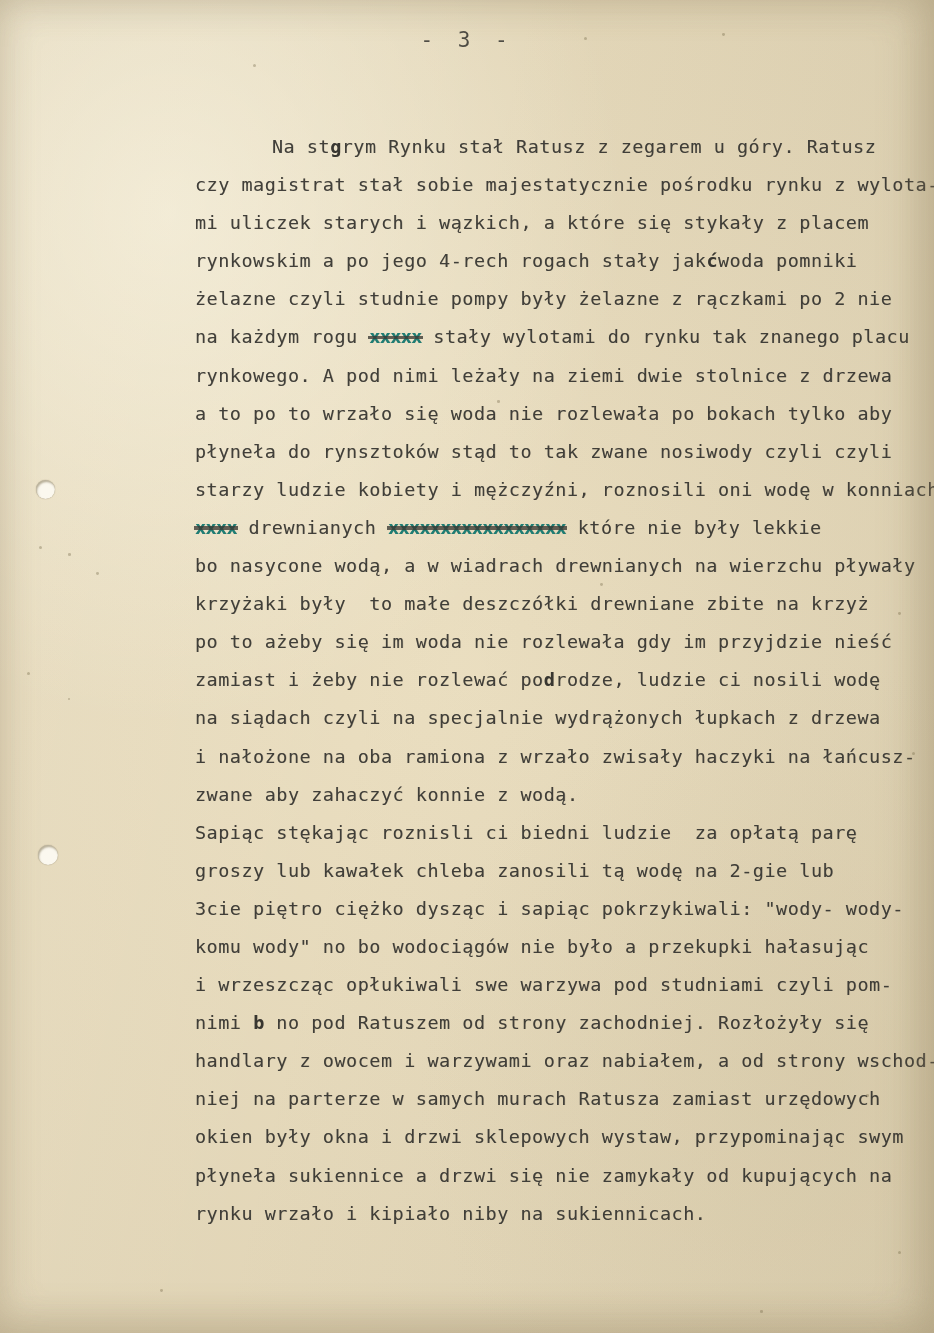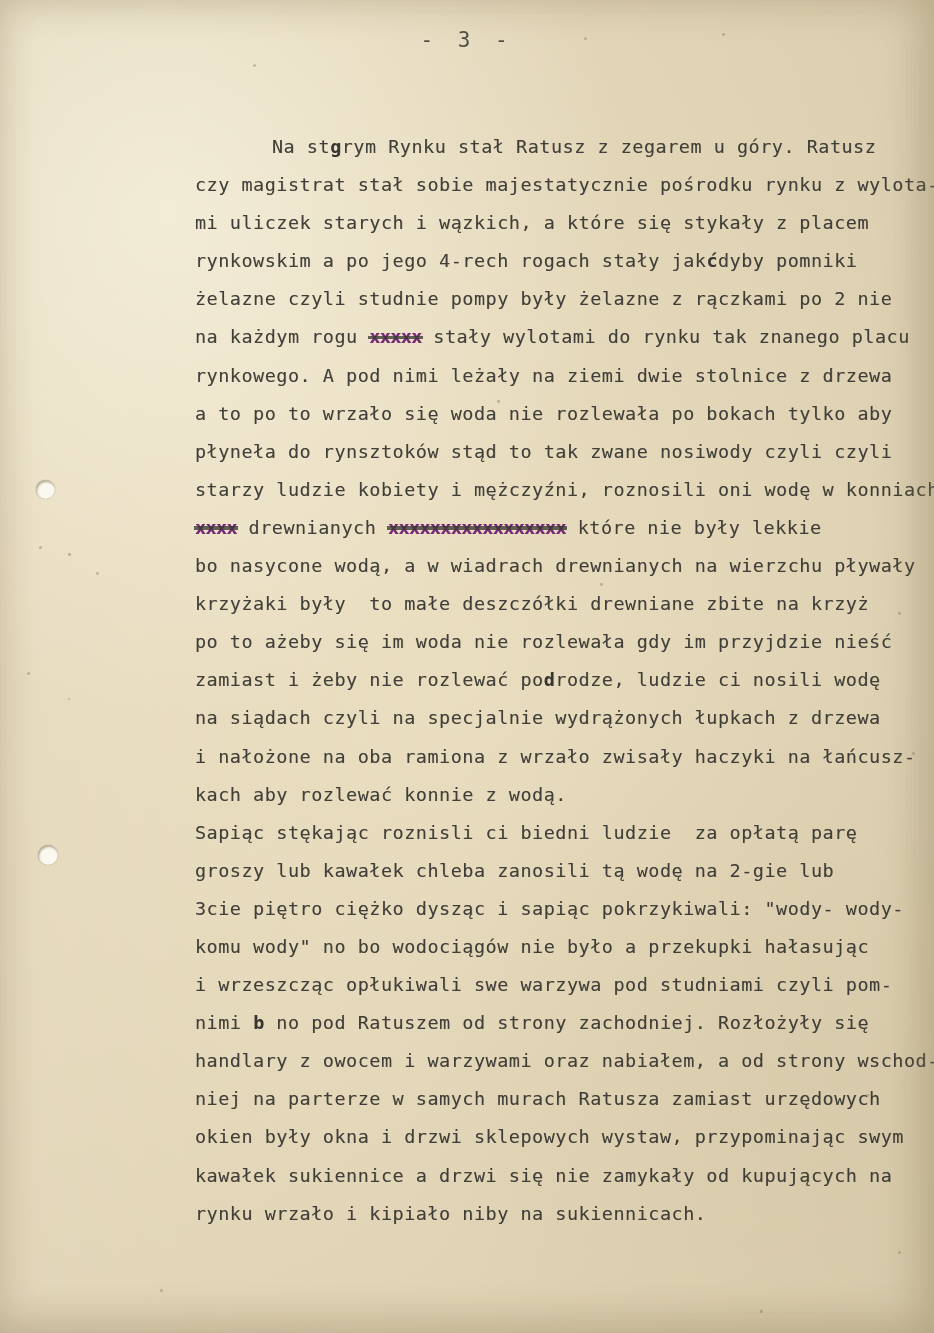--- a/index.html
+++ b/index.html
@@ -81,21 +81,21 @@
     white-space: pre;
     color: #34332f;
     text-shadow: 0.35px 0.35px 0 rgba(70,66,56,0.32);
     opacity: 0.93;
   }
   .tline.ind { text-indent: 77px; }
 
   
   .struck {
     position: relative;
-    color: #701a75;
+    color: #0f766e;
     font-weight: bold;
     letter-spacing: -0.6px;
   }
   .struck::after {
     content: "";
     position: absolute;
     left: -1px;
     right: -1px;
     top: 45%;
     height: 3.5px;
@@ -113,45 +113,45 @@
 <div id="page">
 
   <div id="grain"></div>
 
   <div id="page-number">-  3  -</div>
 
   <div id="typed-body">
       <div class="tline ind"><span>Na st</span><span class="ovr">g</span><span>rym Rynku stał Ratusz z zegarem u góry. Ratusz</span></div>
       <div class="tline"><span>czy magistrat stał sobie majestatycznie pośrodku rynku z wylota-</span></div>
       <div class="tline"><span>mi uliczek starych i wązkich, a które się stykały z placem</span></div>
-      <div class="tline"><span>rynkowskim a po jego 4-rech rogach stały jak</span><span class="ovr">ć</span><span>dyby pomniki</span></div>
+      <div class="tline"><span>rynkowskim a po jego 4-rech rogach stały jak</span><span class="ovr">ć</span><span>woda pomniki</span></div>
       <div class="tline"><span>żelazne czyli studnie pompy były żelazne z rączkami po 2 nie</span></div>
       <div class="tline"><span>na każdym rogu </span><span class="struck">xxxxx</span><span> stały wylotami do rynku tak znanego placu</span></div>
       <div class="tline"><span>rynkowego. A pod nimi leżały na ziemi dwie stolnice z drzewa</span></div>
       <div class="tline"><span>a to po to wrzało się woda nie rozlewała po bokach tylko aby</span></div>
       <div class="tline"><span>płyneła do rynsztoków stąd to tak zwane nosiwody czyli czyli</span></div>
       <div class="tline"><span>starzy ludzie kobiety i mężczyźni, roznosili oni wodę w konniach</span></div>
       <div class="tline"><span class="struck">xxxx</span><span> drewnianych </span><span class="struck">xxxxxxxxxxxxxxxxx</span><span> które nie były lekkie</span></div>
       <div class="tline"><span>bo nasycone wodą, a w wiadrach drewnianych na wierzchu pływały</span></div>
       <div class="tline"><span>krzyżaki były  to małe deszczółki drewniane zbite na krzyż</span></div>
       <div class="tline"><span>po to ażeby się im woda nie rozlewała gdy im przyjdzie nieść</span></div>
       <div class="tline"><span>zamiast i żeby nie rozlewać po</span><span class="ovr">d</span><span>rodze, ludzie ci nosili wodę</span></div>
       <div class="tline"><span>na siądach czyli na specjalnie wydrążonych łupkach z drzewa</span></div>
       <div class="tline"><span>i nałożone na oba ramiona z wrzało zwisały haczyki na łańcusz-</span></div>
-      <div class="tline"><span>kach aby rozlewać konnie z wodą.</span></div>
+      <div class="tline"><span>zwane aby zahaczyć konnie z wodą.</span></div>
       <div class="tline"><span>Sapiąc stękając roznisli ci biedni ludzie  za opłatą parę</span></div>
       <div class="tline"><span>groszy lub kawałek chleba zanosili tą wodę na 2-gie lub</span></div>
       <div class="tline"><span>3cie piętro ciężko dysząc i sapiąc pokrzykiwali: "wody- wody-</span></div>
       <div class="tline"><span>komu wody" no bo wodociągów nie było a przekupki hałasując</span></div>
       <div class="tline"><span>i wrzeszcząc opłukiwali swe warzywa pod studniami czyli pom-</span></div>
       <div class="tline"><span>nimi </span><span class="ovr">b</span><span> no pod Ratuszem od strony zachodniej. Rozłożyły się</span></div>
       <div class="tline"><span>handlary z owocem i warzywami oraz nabiałem, a od strony wschod-</span></div>
       <div class="tline"><span>niej na parterze w samych murach Ratusza zamiast urzędowych</span></div>
       <div class="tline"><span>okien były okna i drzwi sklepowych wystaw, przypominając swym</span></div>
-      <div class="tline"><span>kawałek sukiennice a drzwi się nie zamykały od kupujących na</span></div>
+      <div class="tline"><span>płyneła sukiennice a drzwi się nie zamykały od kupujących na</span></div>
       <div class="tline"><span>rynku wrzało i kipiało niby na sukiennicach.</span></div>
     </div>
 
   <div id="holes-layer">
       <div class="punch-hole" style="left: 36px; top: 480px; width: 19px; height: 19px;"></div>
       <div class="punch-hole" style="left: 38px; top: 845px; width: 20px; height: 20px;"></div>
     </div>
   <div id="specks-layer">
       <div class="speck" style="left: 253px; top: 64px; width: 3.2px; height: 3.2px;"></div>
       <div class="speck" style="left: 584px; top: 37px; width: 3.4px; height: 3.4px;"></div>

